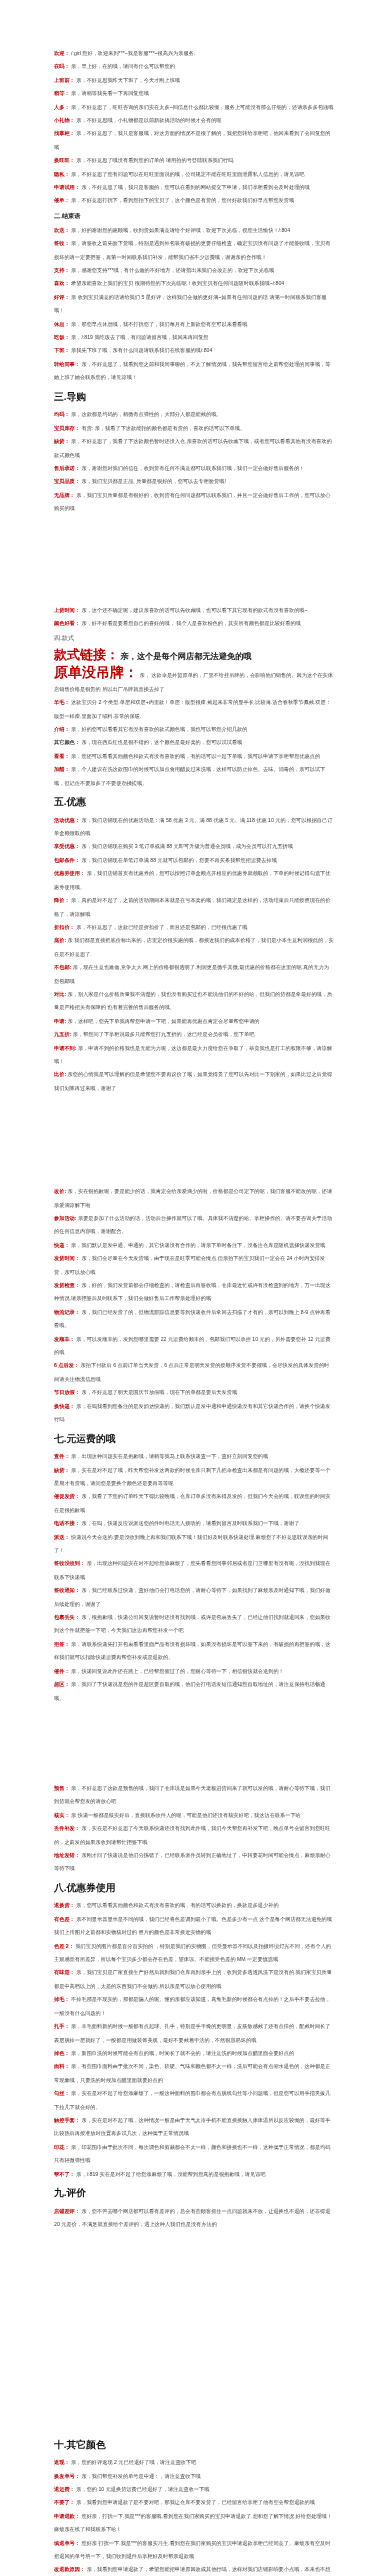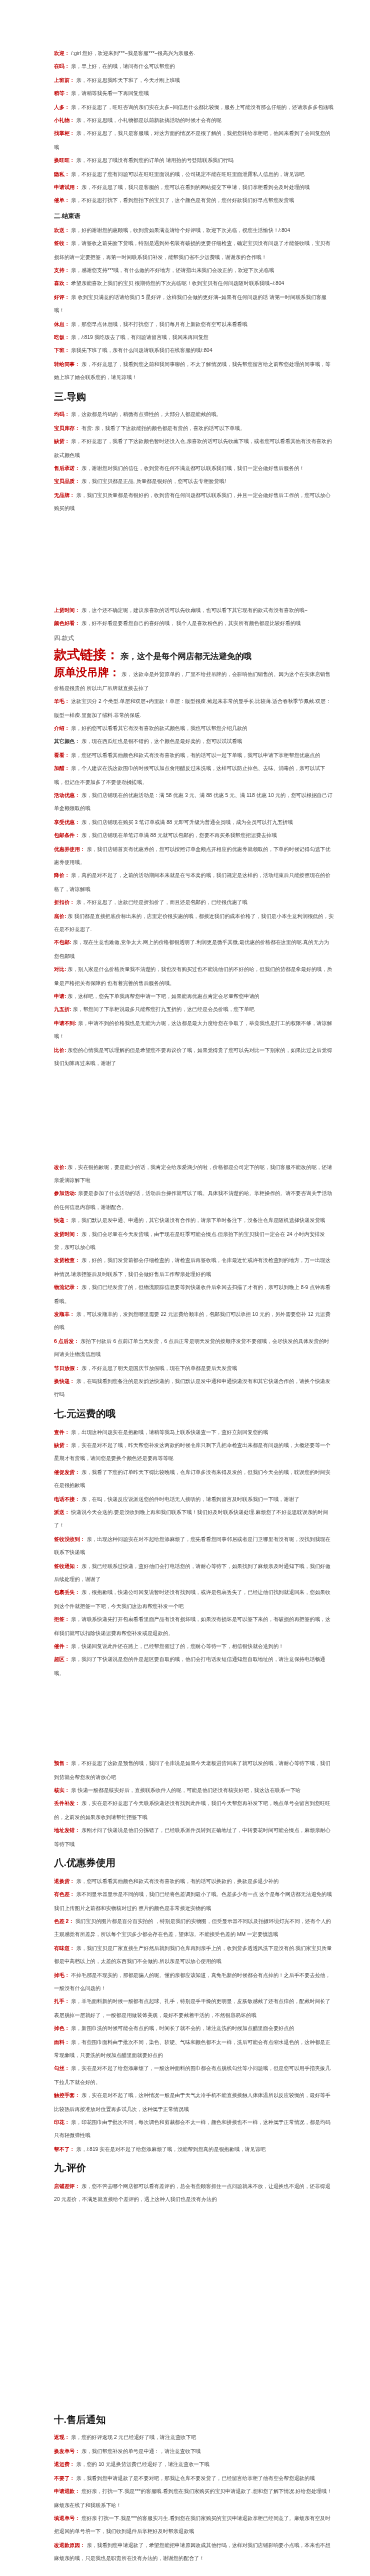--- a/index.html
+++ b/index.html
@@ -27,21 +27,21 @@
   }
   .entry.dark-label .label{color:#3f3f3f;}
   .entry.xl{
     font-size:8.2px;
     line-height:17.5px;
     font-weight:bold;
     color:#222222;
   }
   .entry.xl .label{font-size:13px;}
   .entry.xl-label .label{
-    font-size:11px;
+    font-size:14px;
     line-height:15.5px;
   }
   .heading{font-weight:bold;color:#171717;}
   .heading.large{
     font-size:9.8px;
     line-height:14.4px;
     margin:5.2px 0 4.1px 0;
   }
   .heading.small{
     font-size:6.2px;
@@ -94,20 +94,21 @@
     <p class="entry"><span class="label">上货时间：</span><span class="text">亲，这个还不确定呢，建议亲喜欢的话可以先收藏哦，也可以看下其它现有的款式有没有喜欢的哦~</span></p>
     <p class="entry"><span class="label">颜色好看：</span><span class="text">亲，好不好看是要看您自己的喜好的哦， 我个人是喜欢粉色的，其实所有颜色都是比较好看的哦</span></p>
     <div class="heading plain">四.款式</div>
     <p class="entry xl"><span class="label">款式链接：</span><span class="text">亲，这个是每个网店都无法避免的哦</span></p>
     <p class="entry xl-label"><span class="label">原单没吊牌：</span><span class="text">亲， 这款伞是外贸原单的，厂里不给挂吊牌的，会影响他们销售的。因为这个在实体店销售价格是很贵的 所以出厂吊牌就直接去掉了</span></p>
     <p class="entry"><span class="label">羊毛：</span><span class="text">这款宝贝分 2 个类型.单层和双层+内里款！单层：版型很瘦.戴起来非常的显手长.比较薄.适合春秋季节佩戴.双层：版型一样瘦.里面加了绒料.非常的保暖.</span></p>
     <p class="entry"><span class="label">介绍：</span><span class="text">亲，好的您可以看看其它有没有喜欢的款式颜色哦，我也可以帮您介绍几款的</span></p>
     <p class="entry dark-label"><span class="label">其它颜色：</span><span class="text">亲，现在西瓜红也是很不错的，这个颜色是最好卖的，您可以试试看哦</span></p>
     <p class="entry"><span class="label">看看：</span><span class="text">亲，您还可以看看其他颜色和款式有没有喜欢的哦，有的话可以一起下单哦，我可以申请下掌柜帮您优惠点的</span></p>
     <p class="entry"><span class="label">加醋：</span><span class="text">亲，个人建议在洗这款围巾的时候可以加点食用醋反过来洗哦，这样可以防止掉色、去味、消毒的，亲可以试下哦，但记住不要加多了不要使劲揉搓哦。</span></p>
+    <div class="heading large">五.优惠</div>
     <p class="entry"><span class="label">活动优惠：</span><span class="text">亲，我们店铺现在的优惠活动是：满 58 优惠 3 元、满 88 优惠 5 元、满 118 优惠 10 元的，您可以根据自己订单金额领取的哦</span></p>
     <p class="entry"><span class="label">享受优惠：</span><span class="text">亲，我们店铺现在购买 3 笔订单或满 88 元即可升级为普通会员哦，成为会员可以打九五折哦</span></p>
     <p class="entry"><span class="label">包邮条件：</span><span class="text">亲，我们店铺现在单笔订单满 88 元就可以包邮的，您要不再买条我帮您把运费去掉哦</span></p>
     <p class="entry"><span class="label">优惠券使用：</span><span class="text">亲，我们店铺首页有优惠券的，您可以按照订单金额点开相应的优惠券就领取的，下单的时候记得勾选下优惠券使用哦。</span></p>
     <p class="entry"><span class="label">降价：</span><span class="text">亲，真的是对不起了，之前的活动期间本来就是在亏本卖的哦，我们规定是这样的，活动结束后只能按照现在的价格了，请谅解哦</span></p>
     <p class="entry"><span class="label">折扣价：</span><span class="text">亲，不好意思了，这款已经是折扣价了，而且还是包邮的，已经很优惠了哦</span></p>
     <p class="entry"><span class="label">底价:</span><span class="text">亲 我们都是直接把底价标出来的，店里定价很实惠的哦，都接近我们的成本价格了，我们是小本生意利润很低的，实在是不好意思了.</span></p>
     <p class="entry"><span class="label">不包邮:</span><span class="text">亲，现在生意也难做,竞争太大.网上的价格都很透明了.利润更是微乎其微,最优惠的价格都在这里的呢.真的无力为您包邮哦</span></p>
     <p class="entry"><span class="label">对比:</span><span class="text">亲，别人家是什么价格质量我不清楚的，我也没有购买过也不能说他们的不好的哈，但我们的货都是拿最好的哦，质量是严格把关有保障的 也有着完善的售后服务的哦。</span></p>
     <p class="entry"><span class="label">申请:</span><span class="text">亲，这样吧，您先下单我再帮您申请一下吧，如果能再优惠点肯定会尽量帮您申请的</span></p>
@@ -151,21 +152,21 @@
     <p class="entry"><span class="label">扎手：</span><span class="text">亲，羊毛面料新的时候一般都有点起球、扎手，特别是手干燥的更明显，皮肤敏感戴了还有点痒的，配戴时间长了表层脱掉一层就好了，一般都是用做装饰美观，最好不要戴着干活的，不然很容易坏的哦</span></p>
     <p class="entry"><span class="label">掉色：</span><span class="text">亲，新围巾洗的时候可能会有点的哦，时间长了就不会的，请注意洗的时候加点醋里面会要好点的</span></p>
     <p class="entry"><span class="label">面料：</span><span class="text">亲，有些围巾面料由于批次不同，染色、软硬、气味和颜色都不太一样，洗后可能会有点缩水退色的，这种都是正常现象哦，只要洗的时候加点醋里面就要好点的</span></p>
     <p class="entry"><span class="label">勾丝：</span><span class="text">亲，实在是对不起了给您添麻烦了，一般这种面料的围巾都会有点脱线勾丝等小问题哦，但是您可以用手指夹拔几下拉几下就会好的。</span></p>
     <p class="entry"><span class="label">触控手套：</span><span class="text">亲，实在是对不起了哦，这种情况一般是由于天气太冷手机不能直接接触人体体温所以反应较慢的，最好等手比较热后再按准放对位置再多试几次，这种属于正常情况哦</span></p>
     <p class="entry"><span class="label">印花：</span><span class="text">亲，印花围巾由于批次不同，每次调色和剪裁都会不太一样，颜色和拼接也不一样，这种属于正常情况，都是均码只有轻微弹性哦</span></p>
     <p class="entry"><span class="label">帮不了：</span><span class="text">亲，/:819 实在是对不起了给您添麻烦了哦，没能帮到您真的是很抱歉哦，请见谅吧</span></p>
     <div class="heading large">九.评价</div>
     <p class="entry"><span class="label">店铺差评：</span><span class="text">亲，您不管去哪个网店都可以看有差评的，总会有些顾客抓住一点问题就来不放，让退换也不退的，还非得退 20 元差价，不满足就直接给个差评的，遇上这种人我们也是没有办法的</span></p>
     <div class="gap" style="height: 201px;"></div>
-    <div class="heading large">十.售后通知</div>
+    <div class="heading large">十.其它颜色</div>
     <p class="entry"><span class="label">返现：</span><span class="text">亲，您的好评返现 2 元已经退好了哦，请注意查收下吧</span></p>
     <p class="entry"><span class="label">换发单号：</span><span class="text">亲，我们帮您补发的单号是中通：，请注意查收下哦</span></p>
     <p class="entry"><span class="label">退运费：</span><span class="text">亲，您的 10 元退换货运费已经退好了，请注意查收一下哦</span></p>
     <p class="entry"><span class="label">不要了：</span><span class="text">亲，我看到您申请退款了是不要对吧，那我让仓库不要发货了，已经留言给掌柜了他有空会帮您退款的哦</span></p>
     <p class="entry"><span class="label">申请退款：</span><span class="text">您好亲，打扰一下.我是***的客服哦.看到您在我们家购买的宝贝申请退款了.想和您了解下情况.好给您处理哦！麻烦亲在线了和我联系下哈！</span></p>
     <p class="entry"><span class="label">填退单号：</span><span class="text">您好亲 打扰一下.我是***的客服实习生.看到您在我们家购买的宝贝申请退款掌柜已经同意了。麻烦亲有空及时把退回的单号填一下，我们收到退件后掌柜好及时帮亲退款哦</span></p>
     <p class="entry"><span class="label">改退款原因：</span><span class="text">亲，我看到您申请退款了，希望您能把申请原因改成其他行吗，这样对我们店铺影响要小点哦，本来也不想麻烦亲的哦，只是我也是职责所在没有办法的，谢谢您的配合了！</span></p>
   </div>
 
 

